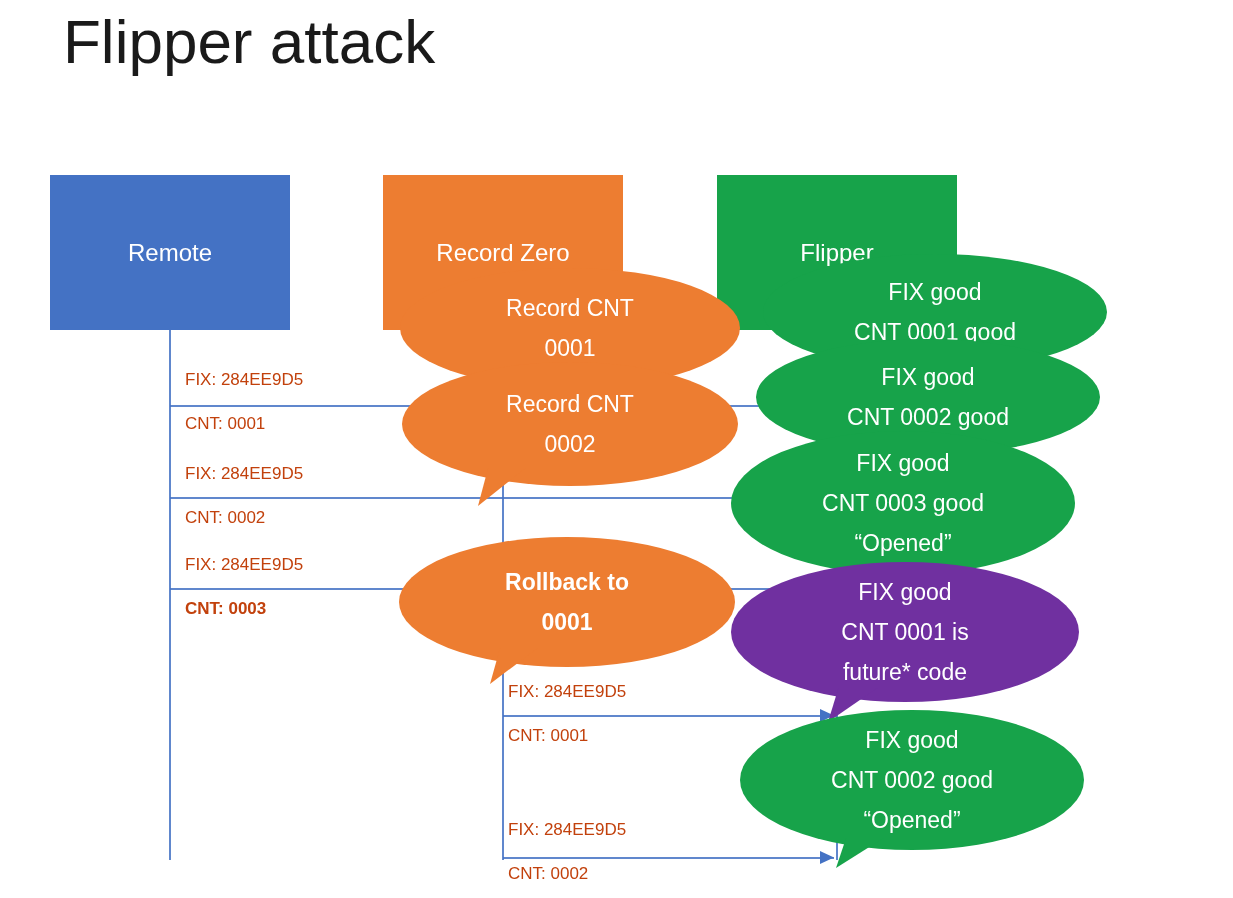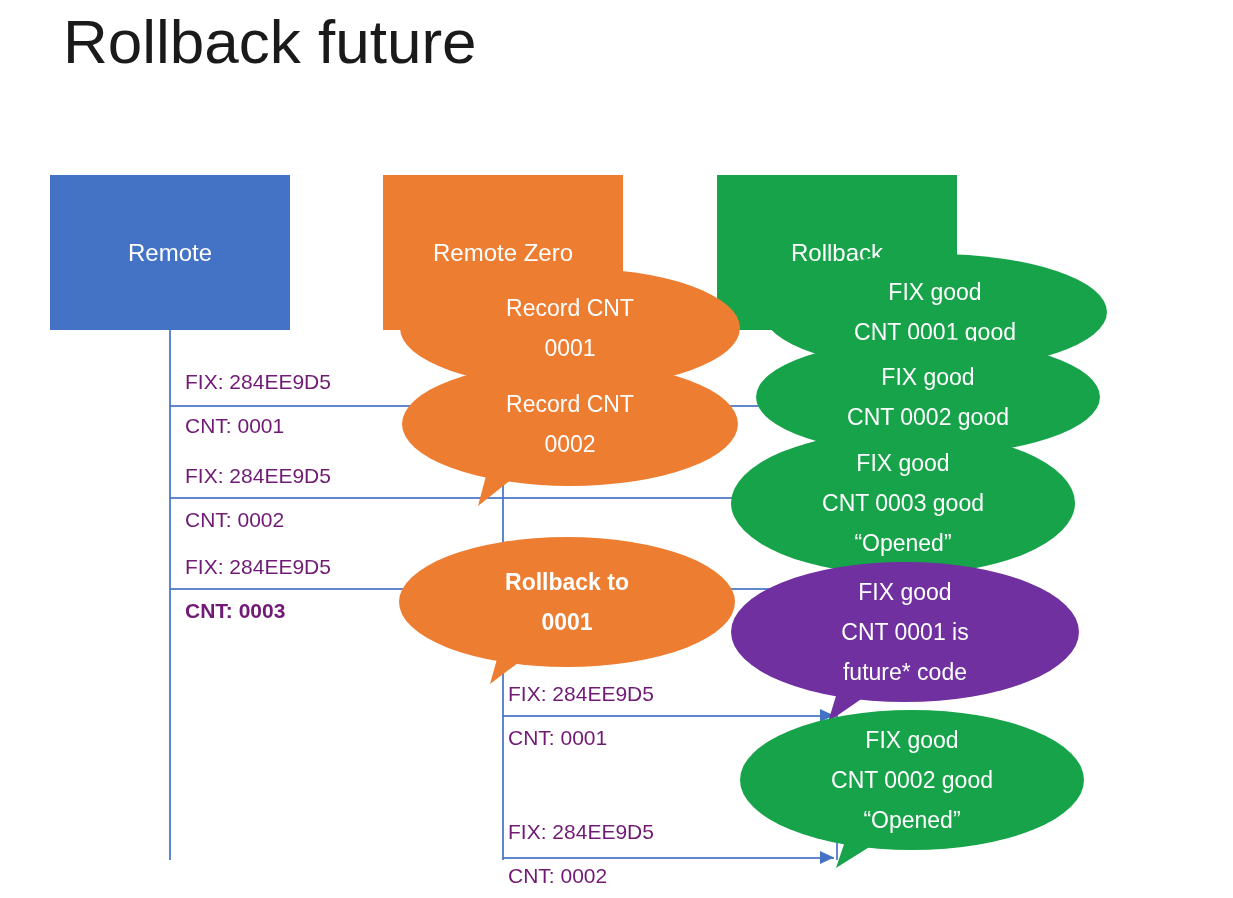--- a/index.html
+++ b/index.html
@@ -15,46 +15,46 @@
     position:absolute; top:175px; width:240px; height:155px;
     display:flex; align-items:center; justify-content:center;
   }
   .actor-label { color:#ffffff; font-size:24px;text-align:center; }
   .vline { position:absolute; width:2px; opacity:0.85; }
   .hline { position:absolute; height:2px; opacity:0.85; }
   .arrow {
     position:absolute; width:14px; height:13px;
     clip-path:polygon(0 0, 100% 50%, 0 100%);
   }
-  .msg-label { position:absolute; font-size:21px; color:#701a75; white-space:nowrap; }
+  .msg-label { position:absolute; font-size:17px; color:#c2410c; white-space:nowrap; }
   .bubble {
     position:absolute; border-radius:50%;
     display:flex; align-items:center; justify-content:center;
   }
   .bubble-text {
     white-space:pre-line; text-align:center; color:#ffffff;
     font-size:23px; line-height:40px;
   }
   .tail { position:absolute; clip-path:polygon(18% 0, 85% 0, 0 100%); }
 </style>
 </head>
 <body>
 
 <div class="canvas">
 
-  <h1 class="title">Rollback future</h1>
+  <h1 class="title">Flipper attack</h1>
 
   <div class="actor" style="left: 50px; background-color: rgb(68, 114, 196);">
     <span class="actor-label">Remote</span>
   </div>
   <div class="actor" style="left: 383px; background-color: rgb(237, 125, 49);">
-    <span class="actor-label">Remote Zero</span>
+    <span class="actor-label">Record Zero</span>
   </div>
   <div class="actor" style="left: 717px; background-color: rgb(23, 163, 74);">
-    <span class="actor-label">Rollback</span>
+    <span class="actor-label">Flipper</span>
   </div>
 
   <div class="vline" style="left: 169px; top: 330px; height: 530px; background-color: rgb(68, 114, 196);"></div>
   <div class="vline" style="left: 502px; top: 330px; height: 530px; background-color: rgb(68, 114, 196);"></div>
   <div class="vline" style="left: 836px; top: 330px; height: 530px; background-color: rgb(68, 114, 196);"></div>
 
   <div class="hline" style="left: 170px; top: 405px; width: 667px; background-color: rgb(68, 114, 196);"></div>
   <div class="arrow" style="left: 823px; top: 399px; background-color: rgb(68, 114, 196);"></div>
 
   <div class="hline" style="left: 170px; top: 497px; width: 667px; background-color: rgb(68, 114, 196);"></div>

